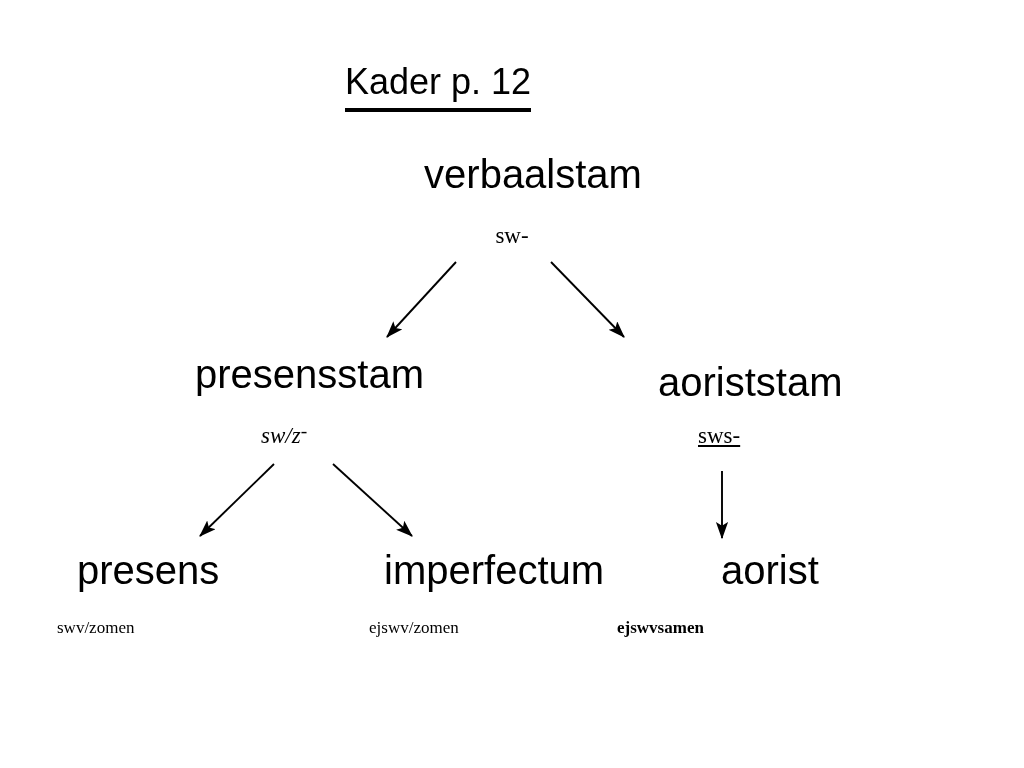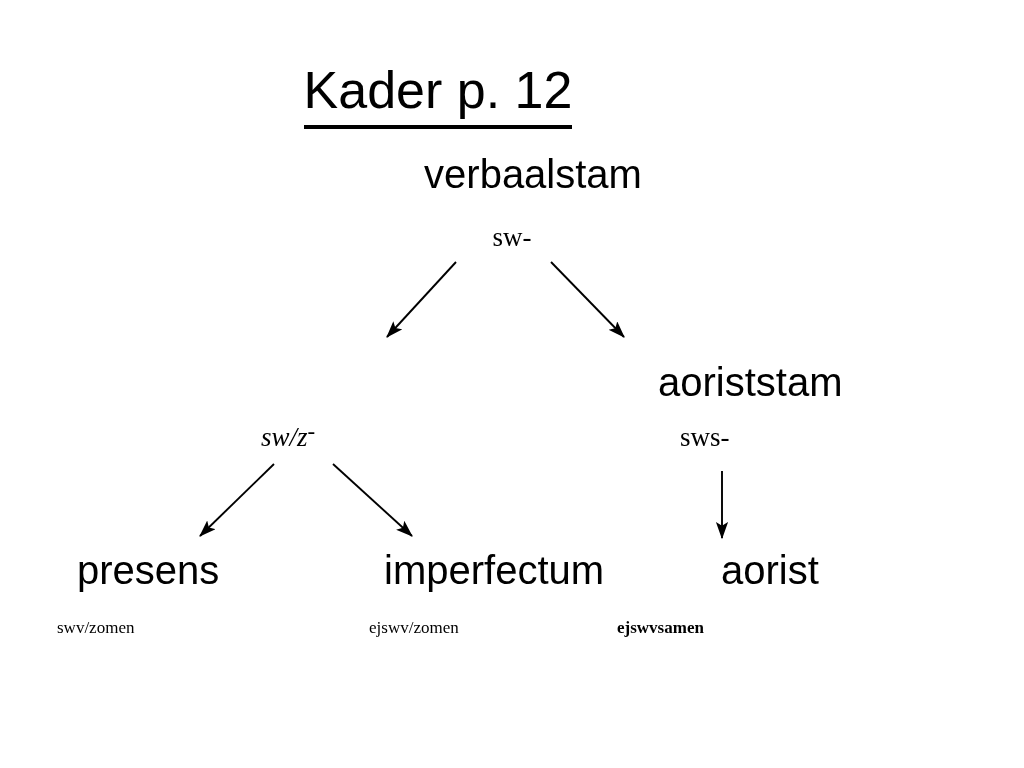--- a/index.html
+++ b/index.html
@@ -18,21 +18,21 @@
     color: #000000;
   }
   .node {
     position: absolute;
     white-space: nowrap;
     line-height: 1;
   }
   
   .title {
     font-family: "Liberation Sans", sans-serif;
-    font-size: 52px;
+    font-size: 36px;
     font-weight: normal;
     letter-spacing: 0px;
     left: 0;
     width: 876px;
     text-align: center;
     top: 64px;
   }
   .title .u {
     border-bottom: 4px solid #000;
     padding-bottom: 6px;
@@ -40,21 +40,21 @@
   
   .big {
     font-family: "Liberation Sans", sans-serif;
     font-size: 40px;
     font-weight: normal;
     padding-left: 21px;
   }
   
   .small {
     font-family: "Liberation Serif", serif;
-    font-size: 27px;
+    font-size: 23px;
     font-weight: normal;
   }
   .small.tiny {
     font-size: 17px;
   }
   .raised {
     vertical-align: 0.30em;
     font-size: 0.85em;
   }
   
@@ -89,28 +89,31 @@
     </g>
   </svg>
 
   <div class="node big" style="left:0; width:1024px; text-align:center; top:154px;">
     <span>verbaalstam</span>
   </div>
   <div class="node small" style="left:0; width:1024px; text-align:center; top:224px;">
     <span>sw-</span>
   </div>
 
+  <div class="node big" style="left:174px; top:354px;">
+    <span>presensstam</span>
+  </div>
   <div class="node small" style="left:261px; top:421px;font-style:italic;">
     <span>sw/z</span><span class="raised">-</span>
   </div>
 
   <div class="node big" style="left:637px; top:354px;margin-top:8px;">
     <span>aoriststam</span>
   </div>
-  <div class="node small" style="left:680px; top:421px;">
+  <div class="node small" style="left:698px; top:421px;text-decoration:underline;">
     <span>sws-</span><span class="raised"></span>
   </div>
 
   <div class="node big" style="left:56px; top:550px;text-align:right;">
     <span>presens</span>
   </div>
   <div class="node small tiny" style="left:57px; top:619px;">
     <span>swv/zomen</span>
   </div>
 

